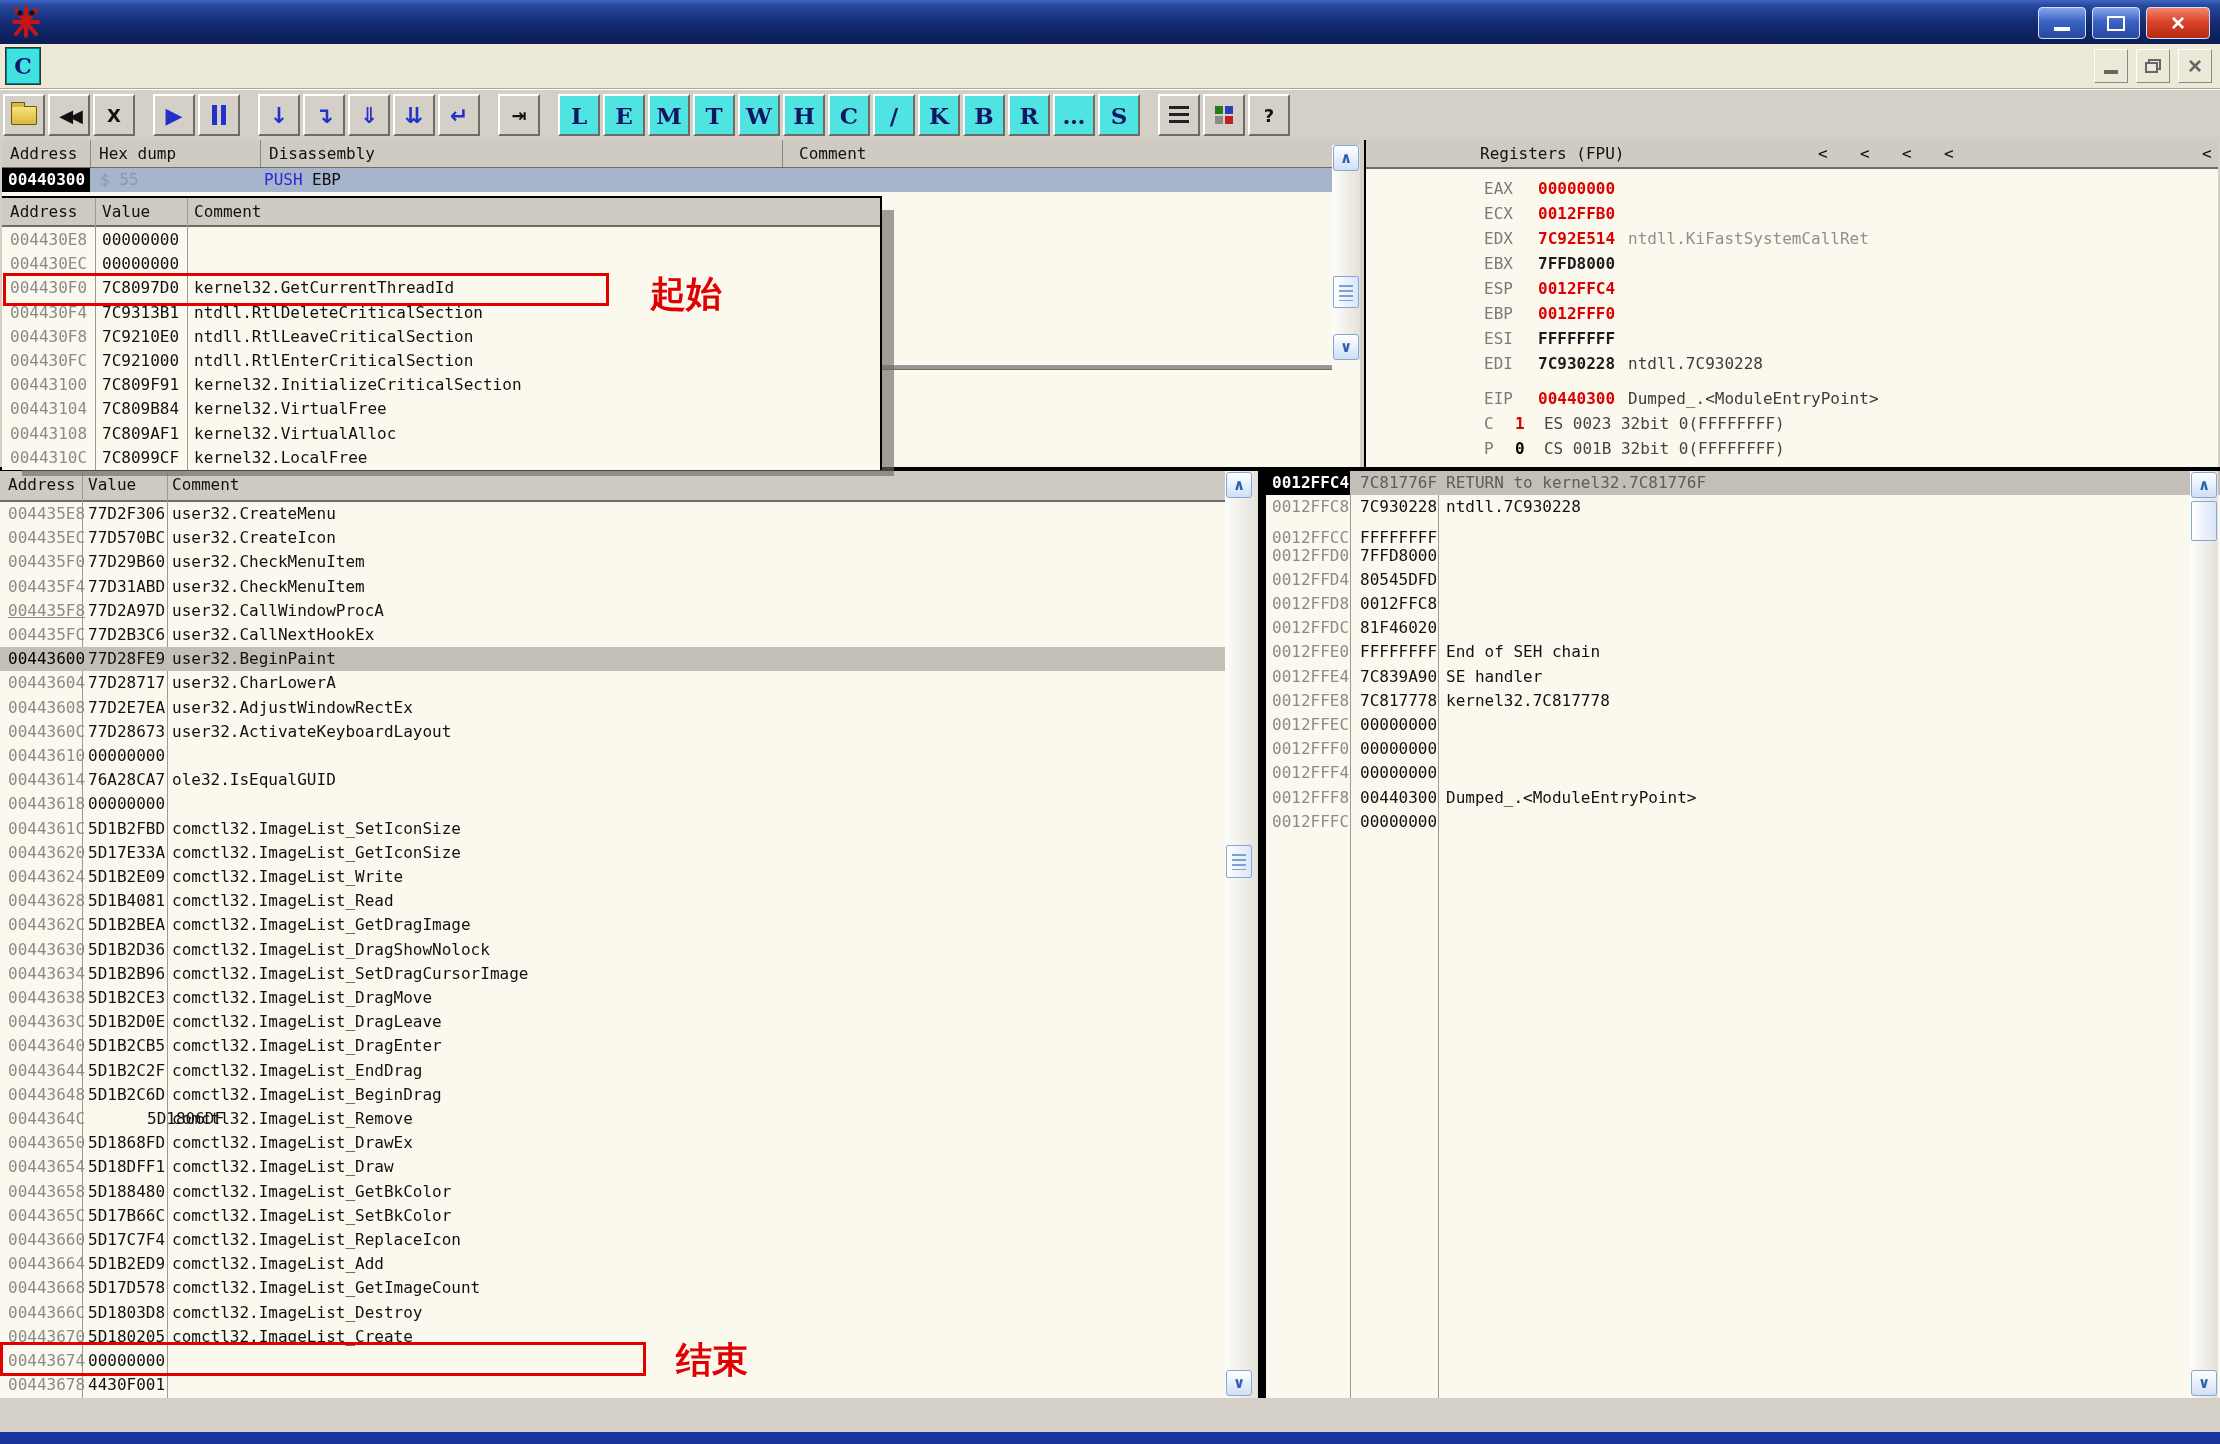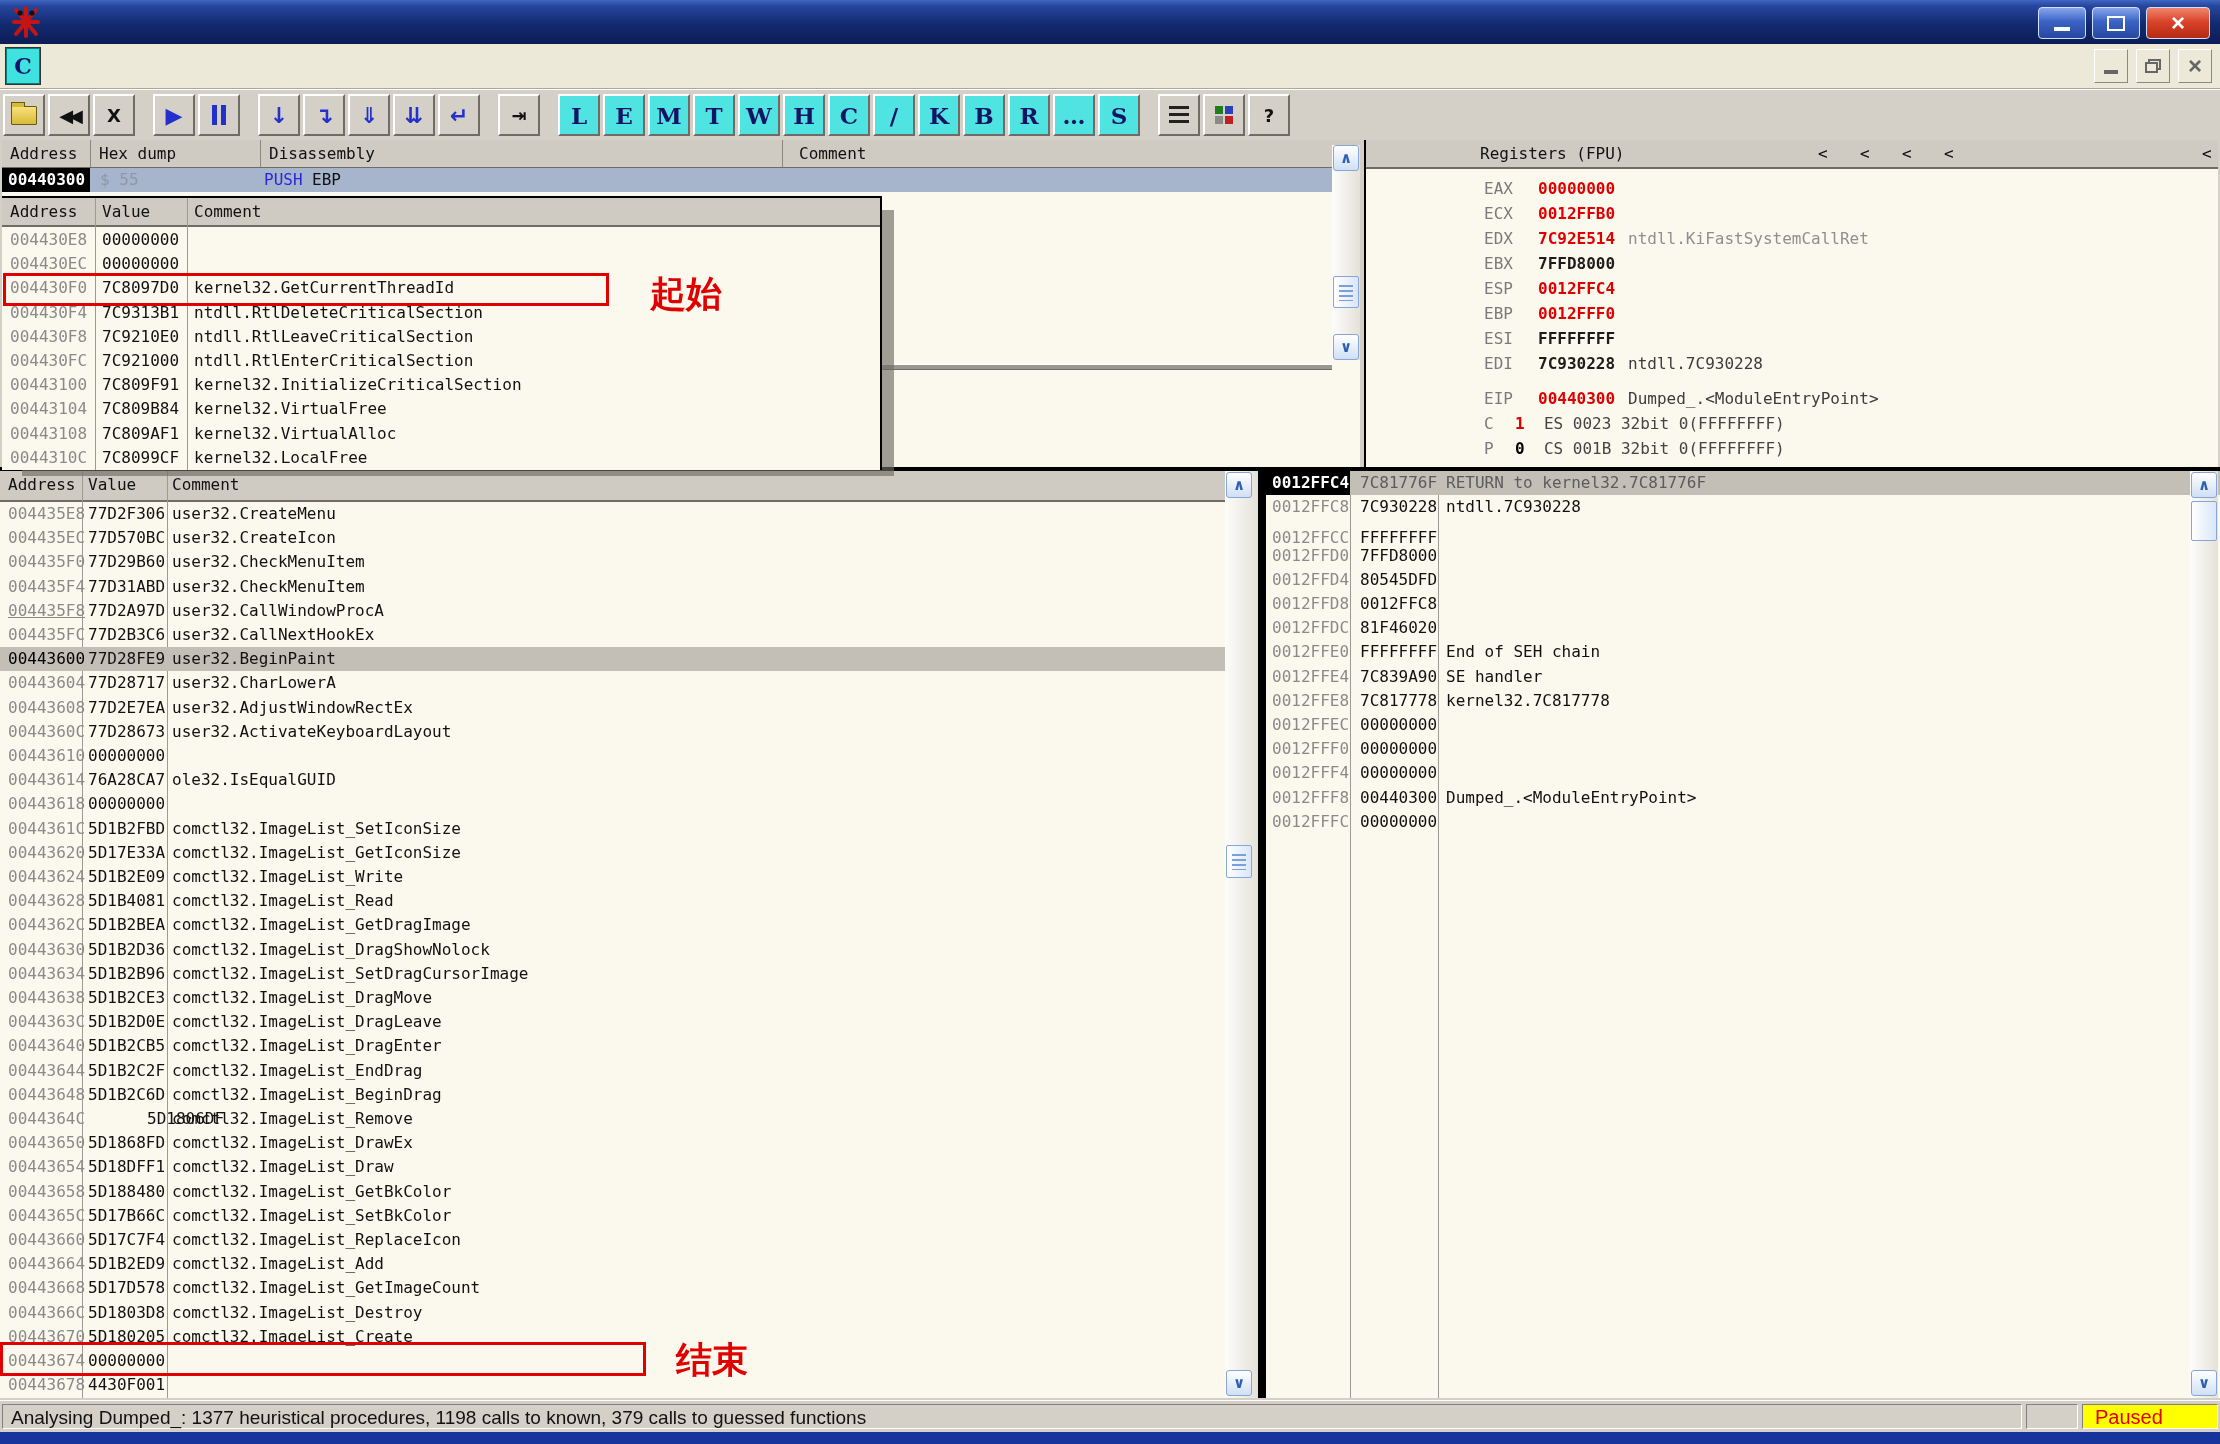--- a/index.html
+++ b/index.html
@@ -396,20 +396,15 @@
         <div class="trow" style="top: 223.6px; height: 24.2px;"><span class="addr" style="left: 8px;">00443108</span><span class="val" style="left: 100px;">7C809AF1</span><span class="com" style="left: 192px;">kernel32.VirtualAlloc</span></div>
         <div class="trow" style="top: 247.8px; height: 24.2px;"><span class="addr" style="left: 8px;">0044310C</span><span class="val" style="left: 100px;">7C8099CF</span><span class="com" style="left: 192px;">kernel32.LocalFree</span></div>
       </div>
     <div class="redbox" id="popup-redbox" style="left: 1px; width: 600px; height: 27px; top: 75.4px;"></div>
     <span class="cn-note" id="popup-note" style="left:648px;top:72px">起始</span>
   </div>
 
   <div class="redbox" id="dump-redbox" style="left:0;top:1342px;width:640px;height:28px"></div>
   <span class="cn-note" style="left:676px;top:1336px">结束</span>
 
-  <div id="statusbar">
-    <div class="scell" id="status-text">Analysing Dumped_: 1377 heuristical procedures, 1198 calls to known, 379 calls to guessed functions</div>
-    <div class="scell" id="status-cell2"></div>
-    <div class="scell" id="status-paused">Paused</div>
-  </div>
   <div id="bottomstrip"></div>
 
 </div>
 
 </body></html>

